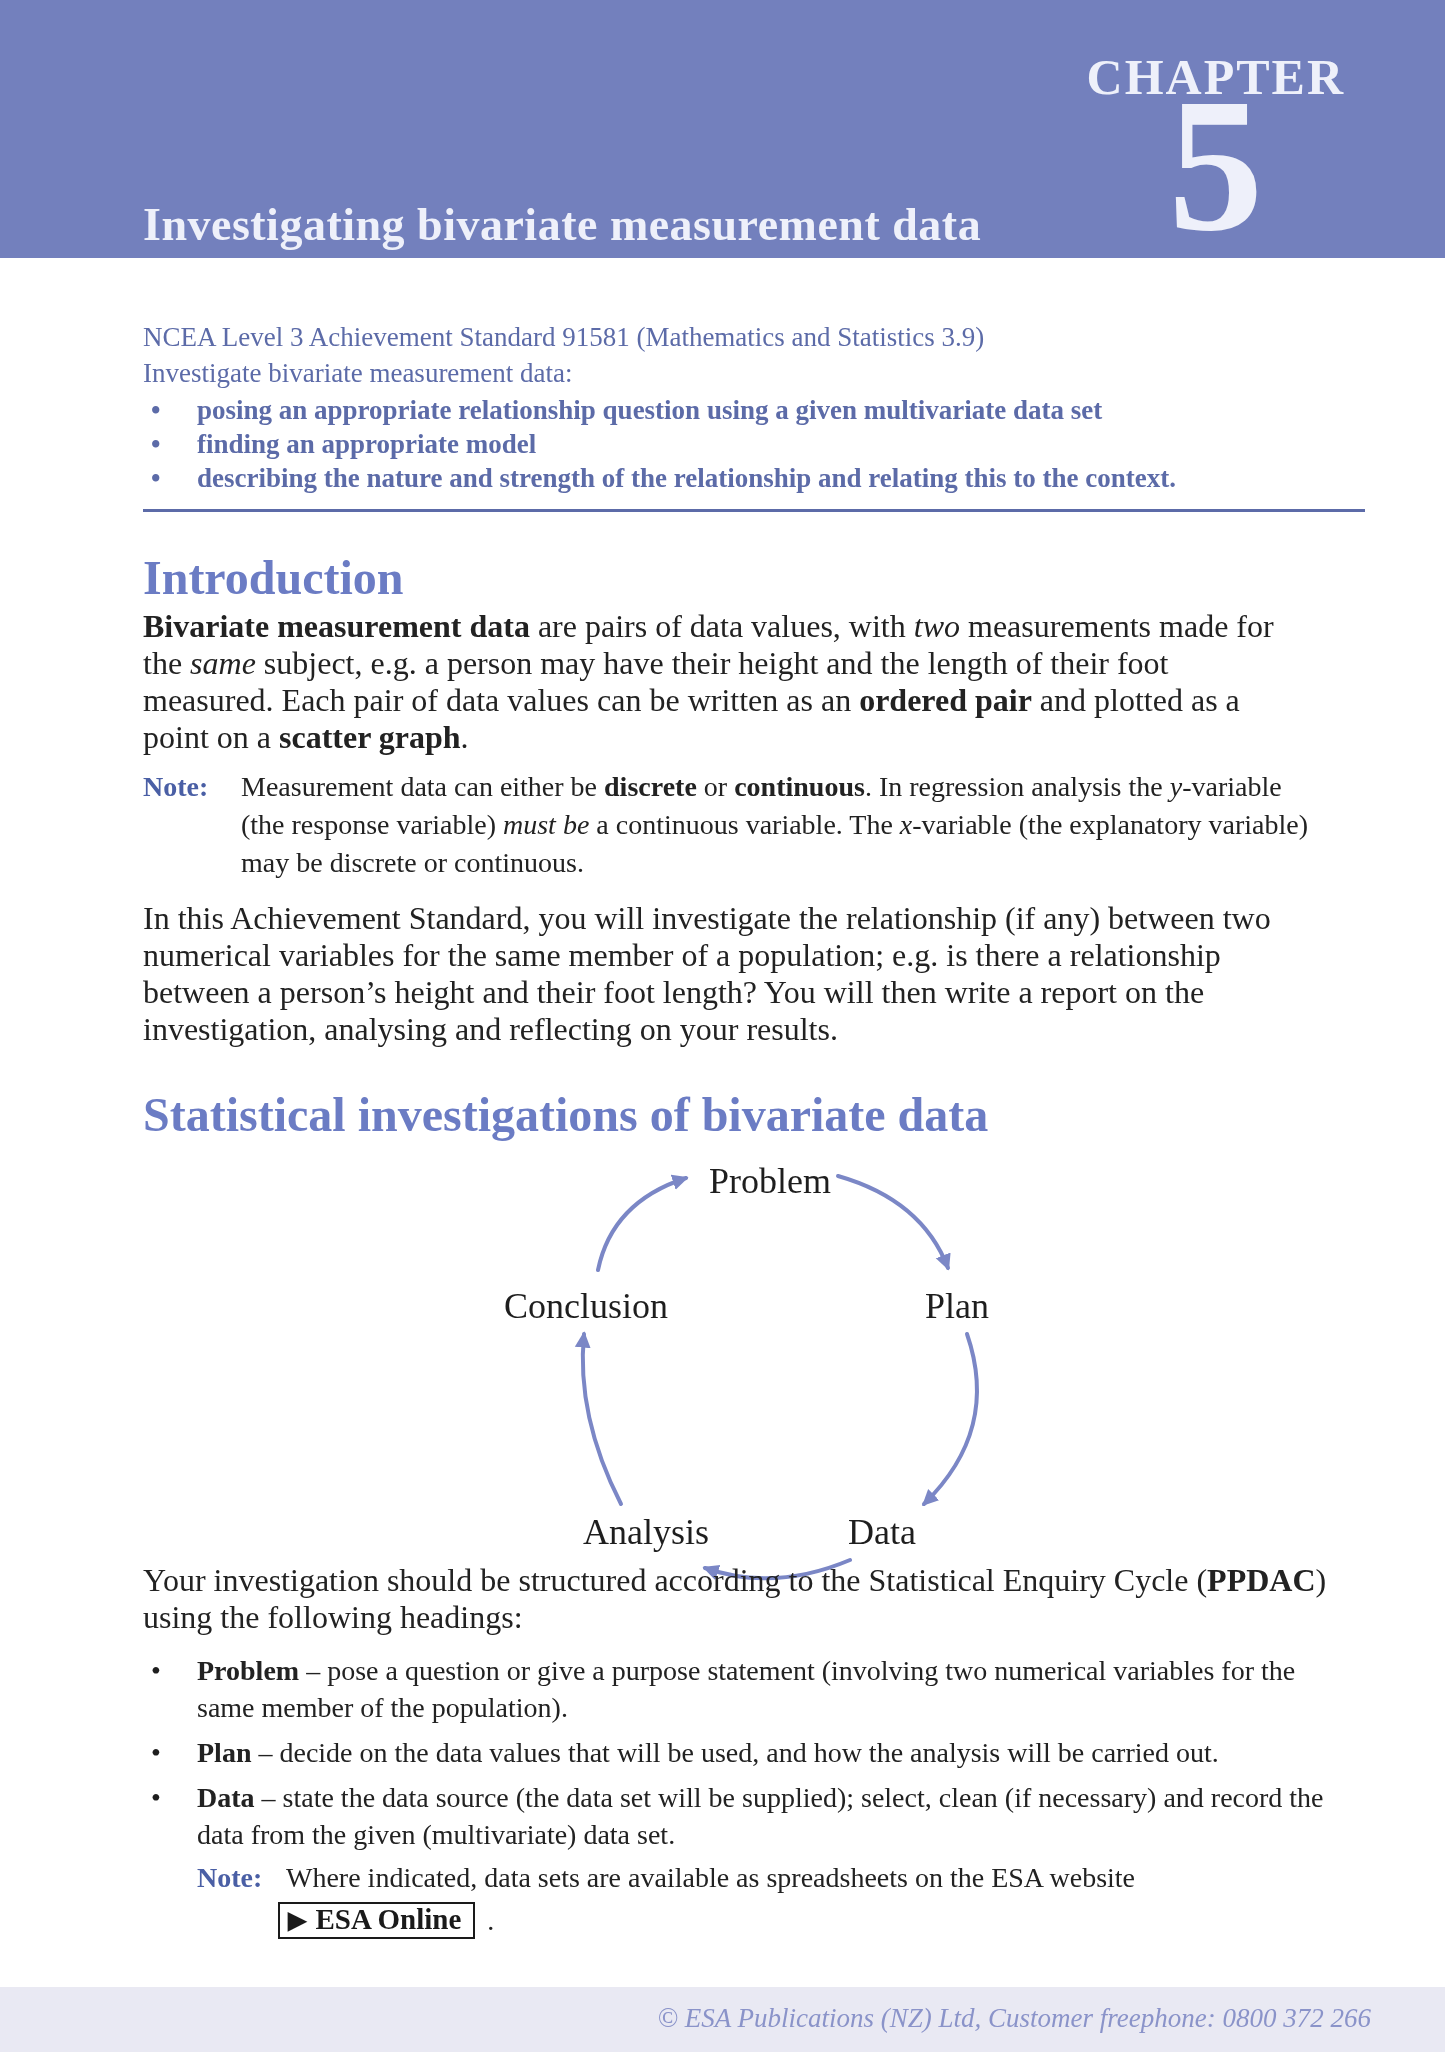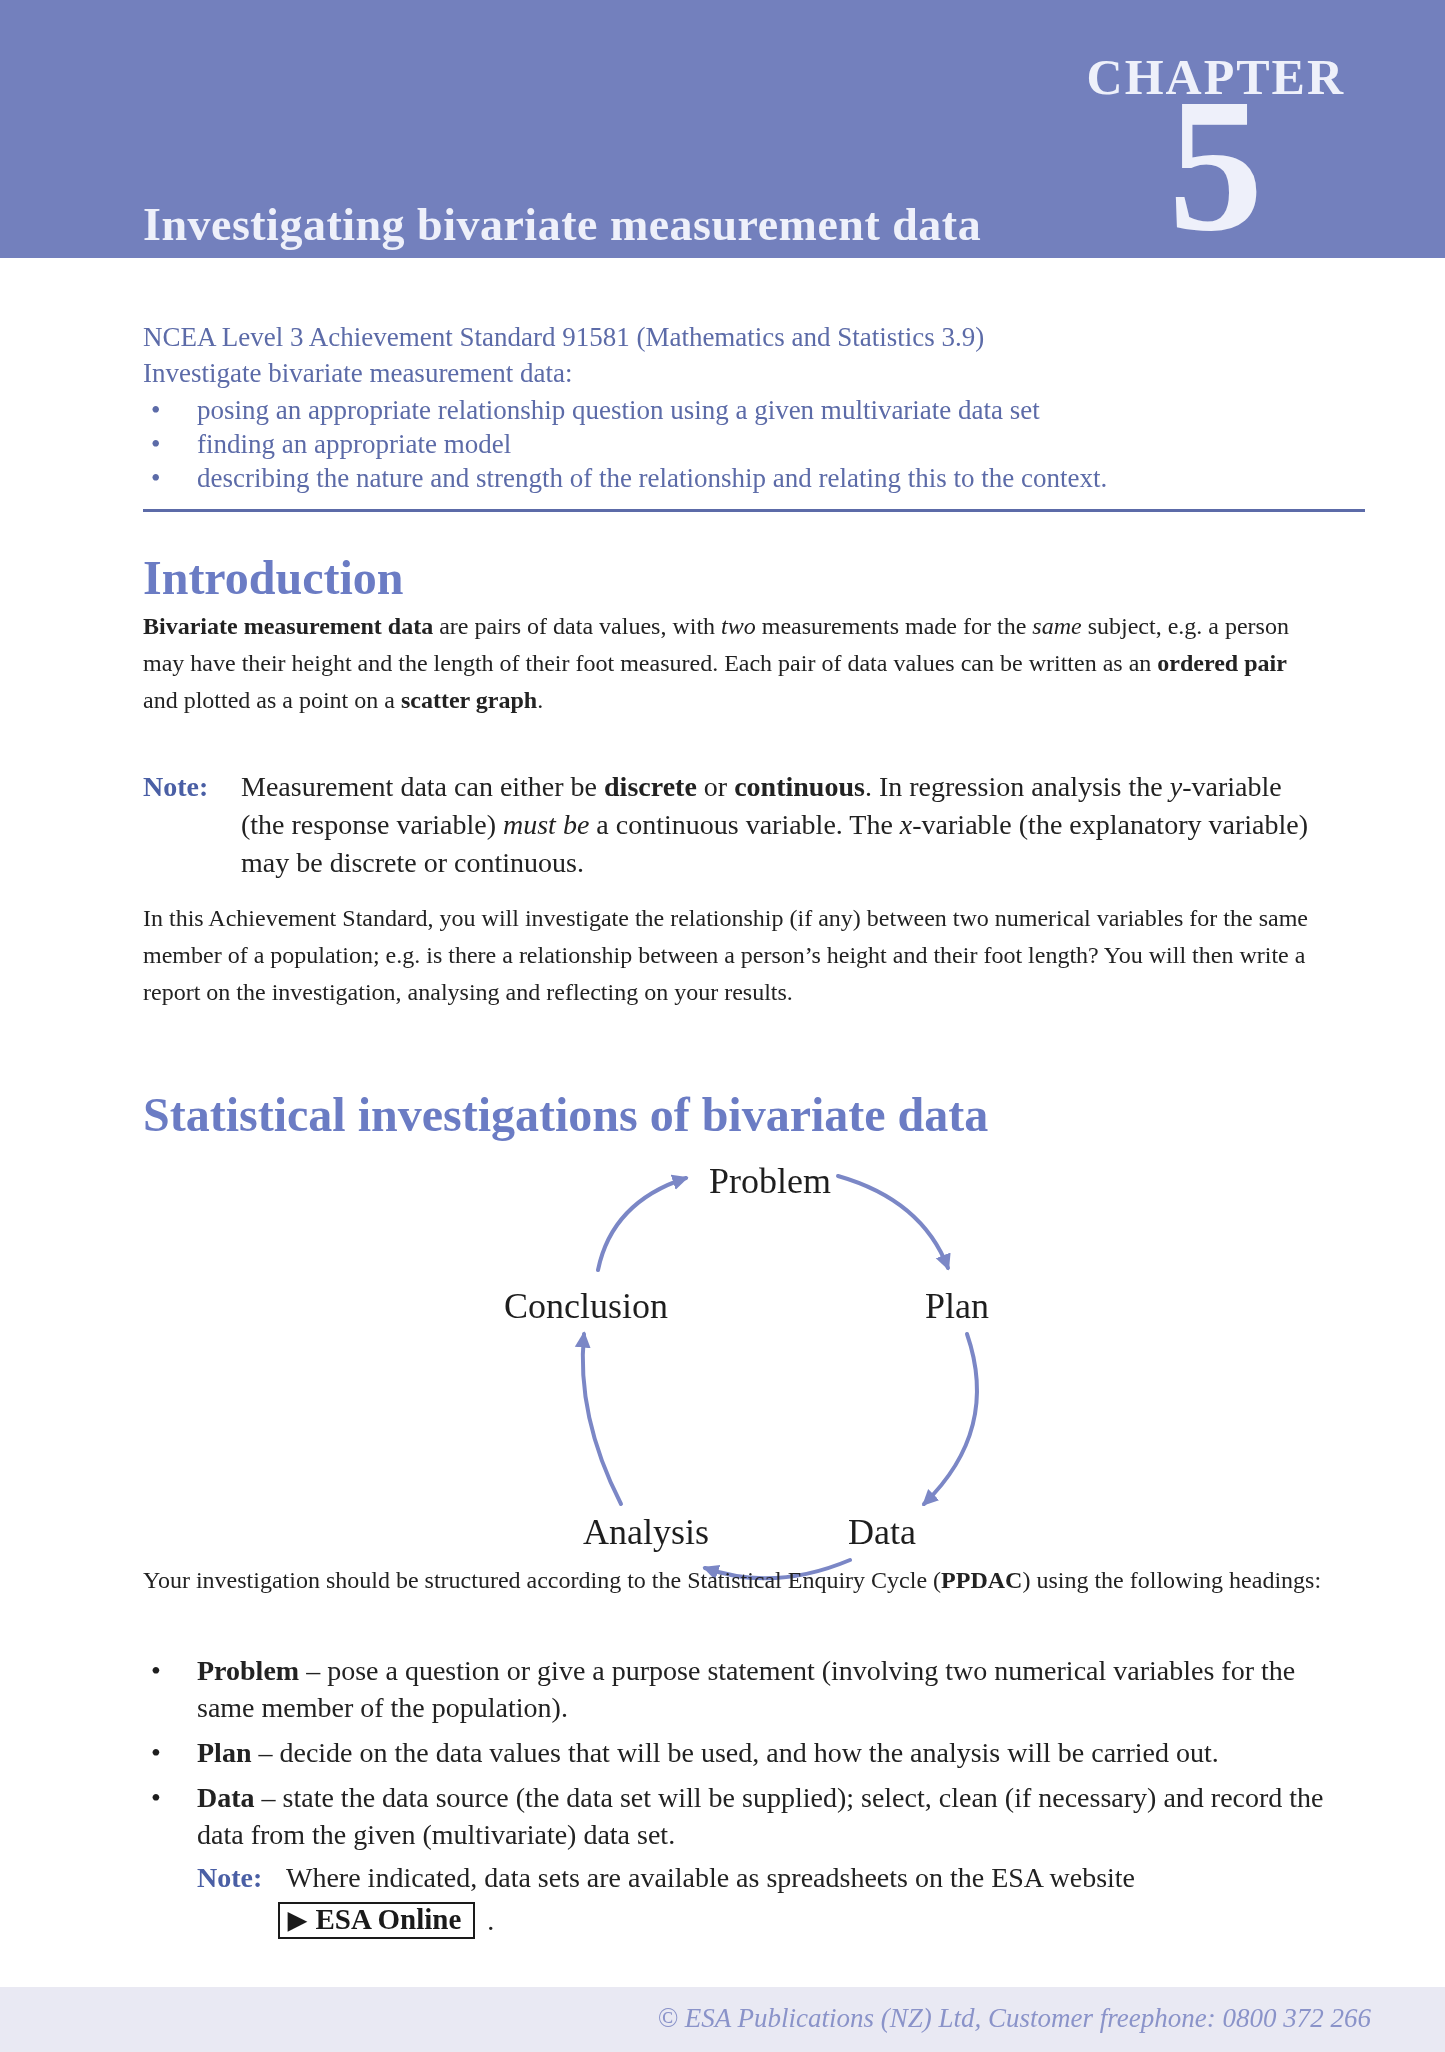--- a/index.html
+++ b/index.html
@@ -57,21 +57,21 @@
   .standard {
     position: absolute;
     left: 143px; top: 292px;
     width: 1222px;
     color: var(--standard_text, #5c6ba8);
     font-size: 27px;
     margin-top: 27px;
   }
   .standard p { margin: 0; line-height: 36px; }
   .standard ul { list-style: none; margin: 2px 0 0 0; padding: 0; }
-  .standard li { position: relative; padding-left: 54px; line-height: 34px; }
+  .standard li { position: relative; padding-left: 54px; line-height: 34px; font-weight: bold; }
   .standard li::before { content: "\2022"; position: absolute; left: 8px; }
   .rule {
     margin-top: 14px;
     border-top: 3px solid var(--standard_text, #5c6ba8);
     width: 100%;
     height: 0;
   }
 
   
   h2.sect {
@@ -84,21 +84,21 @@
     color: var(--heading, #6b7cc4);
     white-space: nowrap;
   }
   .h-intro { top: 554px; }
   .h-stat  { top: 1091px; }
 
   .para {
     position: absolute;
     left: 143px;
     margin: 0;
-    font-size: 24px;
+    font-size: 32px;
     line-height: 37px;
   }
   .p1 { top: 608px;  width: 1160px; }
   .p2 { top: 900px;  width: 1175px; }
   .p3 { top: 1562px; width: 1195px; }
 
   .note {
     position: absolute;
     left: 143px; top: 768px;
     width: 1185px;

